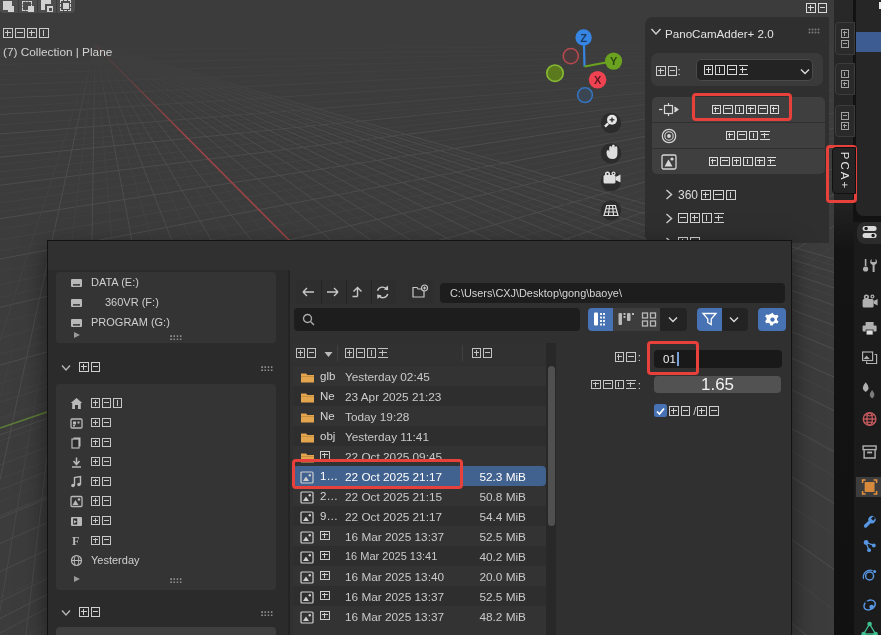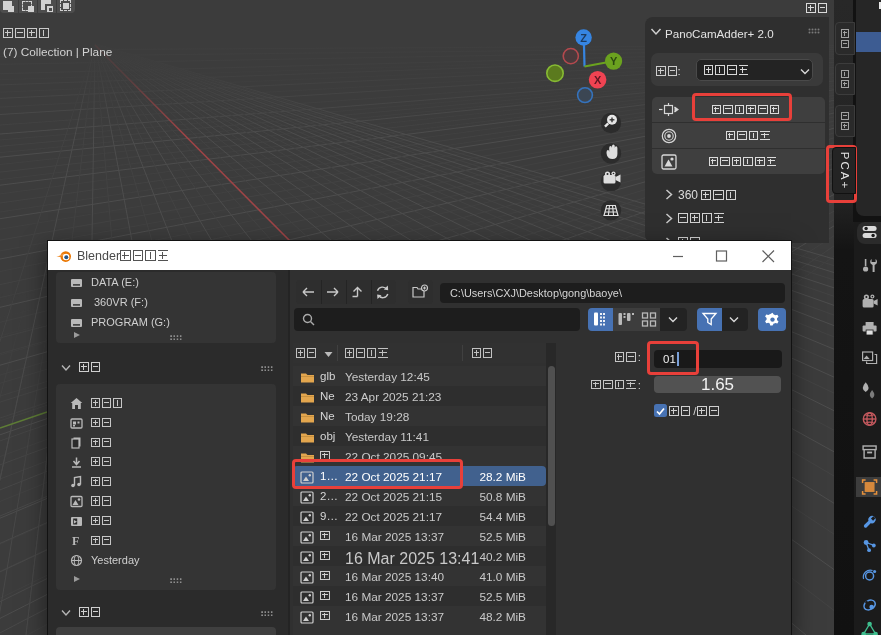--- a/index.html
+++ b/index.html
@@ -505,52 +505,37 @@
       <g transform="translate(15.6,408)" fill="none" stroke="#3fbf8f" stroke-width="1.4">
         <path d="M0 -6 L6 4 L-6 4 z"></path>
         <circle cx="0" cy="-6" r="1.6" fill="#3fbf8f"></circle>
         <circle cx="6" cy="4" r="1.6" fill="#3fbf8f"></circle>
         <circle cx="-6" cy="4" r="1.6" fill="#3fbf8f"></circle>
       </g>
     </svg>
 
 <div class="abs" style="left:48px;top:241px;width:743px;height:394px;background:#303030;box-shadow:0 0 0 1px #121212,0 8px 24px rgba(0,0,0,.55)">
 
-  <div class="abs" style="left:0;top:0;width:743px;height:29px;background:#fff">
-    <svg class="abs" style="left:8px;top:7px" width="16" height="15" viewBox="0 0 16 15">
-      <circle cx="9.7" cy="8.6" r="5.3" fill="#ea7600"></circle>
-      <path d="M0.4 8.6 C3.2 8.2 5.8 6.6 7.6 4.6 L11 6.4 C8.4 8.8 4.4 9.6 0.4 8.6 z" fill="#ea7600"></path>
-      <path d="M0.4 8.6 C3.4 8.9 6.2 8.4 8.6 7.2 L8.0 5.2 z" fill="#fff" opacity="0.25"></path>
-      <circle cx="10.1" cy="9.0" r="3.3" fill="#fff"></circle>
-          <circle cx="10.3" cy="9.2" r="2" fill="#265787"></circle>
-    </svg>
-    <div class="abs" style="left:29px;top:8px;font-size:12.5px;color:#4a4a4a">Blender<span class="z"></span><span class="z a"></span><span class="z b"></span><span class="z n"></span></div>
-    <svg class="abs" style="left:622px;top:7px" width="112" height="16" stroke="#5f5f5f" fill="none" stroke-width="1.2">
-      <line x1="3" y1="8.5" x2="13" y2="8.5"></line>
-      <rect x="46.5" y="3" width="10" height="10"></rect>
-      <path d="M92.5 2.5 L104 14 M104 2.5 L92.5 14"></path>
-    </svg>
-  </div>
 
   <div class="abs" style="left:0;top:29px;width:743px;height:365px;background:#303030;overflow:hidden">
 
     <div class="abs" style="left:0;top:0;width:240px;height:365px;background:#2b2b2b"></div>
     <div class="abs" style="left:240px;top:0;width:2px;height:365px;background:#242424"></div>
     <div id="sidebar">
           <div class="abs" style="left:8px;top:2px;width:220px;height:71px;background:#343434;border-radius:4px"></div>
           <div class="abs" style="left:22px;top:5px;width:13px;height:13px"><svg width="13" height="13" viewBox="0 0 13 13">
               <rect x="1" y="3" width="11" height="8" rx="1" fill="#b9b9b9"></rect>
               <rect x="3" y="8.2" width="7" height="1.4" fill="#2b2b2b"></rect>
             </svg></div>
           <div class="abs" style="left:43px;top:6px;font-size:11px;color:#cfcfcf">DATA (E:)</div>
           <div class="abs" style="left:22px;top:25px;width:13px;height:13px"><svg width="13" height="13" viewBox="0 0 13 13">
               <rect x="1" y="3" width="11" height="8" rx="1" fill="#b9b9b9"></rect>
               <rect x="3" y="8.2" width="7" height="1.4" fill="#2b2b2b"></rect>
             </svg></div>
-          <div class="abs" style="left:46px;top:26px;font-size:11px;color:#cfcfcf">360VR (F:)</div>
+          <div class="abs" style="left:57px;top:26px;font-size:11px;color:#cfcfcf">360VR (F:)</div>
           <div class="abs" style="left:22px;top:45px;width:13px;height:13px"><svg width="13" height="13" viewBox="0 0 13 13">
               <rect x="1" y="3" width="11" height="8" rx="1" fill="#b9b9b9"></rect>
               <rect x="3" y="8.2" width="7" height="1.4" fill="#2b2b2b"></rect>
             </svg></div>
           <div class="abs" style="left:43px;top:46px;font-size:11px;color:#cfcfcf">PROGRAM (G:)</div>
           <svg class="abs" style="left:25px;top:61px" width="8" height="8">
             <path d="M1 1 L7 4 L1 7 z" fill="#9a9a9a"></path>
           </svg>
           <div class="abs grip" style="left:121px;top:64px"></div>
           <svg class="abs" style="left:13px;top:94px" width="10" height="8">
@@ -700,21 +685,21 @@
           <div class="abs" style="left:288.5px;top:75px;width:1px;height:16px;background:#404040"></div>
           <div class="abs" style="left:297px;top:77px;font-size:11px;color:#cacaca"><span class="z "></span><span class="z a"></span><span class="z b"></span><span class="z n"></span></div>
           <div class="abs" style="left:414px;top:75px;width:1px;height:16px;background:#404040"></div>
           <div class="abs" style="left:424px;top:77px;font-size:11px;color:#cacaca"><span class="z "></span><span class="z a"></span></div>
           <div class="abs" style="left:245px;top:96px;width:253px;height:20px;background:#333333;"></div>
           <div class="abs" style="left:252px;top:99.5px"><svg width="15" height="13" viewBox="0 0 15 13">
               <path d="M1 2.5 L6 2.5 L7.5 4 L14 4 L14 11.5 L1 11.5 z" fill="#e3a64e"></path>
               <path d="M1 5.5 L14 5.5" stroke="#c8913f" stroke-width="1"></path>
             </svg></div>
           <div class="abs" style="left:272px;top:99.5px;font-size:11.5px;color:#d6d6d6">glb</div>
-          <div class="abs" style="left:297px;top:99.5px;font-size:11.8px;color:#c9c9c9">Yesterday 12:45</div>
+          <div class="abs" style="left:297px;top:99.5px;font-size:11.8px;color:#c9c9c9">Yesterday 02:45</div>
           <div class="abs" style="left:245px;top:116px;width:253px;height:20px;background:#2e2e2e;"></div>
           <div class="abs" style="left:252px;top:119.5px"><svg width="15" height="13" viewBox="0 0 15 13">
               <path d="M1 2.5 L6 2.5 L7.5 4 L14 4 L14 11.5 L1 11.5 z" fill="#e3a64e"></path>
               <path d="M1 5.5 L14 5.5" stroke="#c8913f" stroke-width="1"></path>
             </svg></div>
           <div class="abs" style="left:272px;top:119.5px;font-size:11.5px;color:#d6d6d6">Ne</div>
           <div class="abs" style="left:297px;top:119.5px;font-size:11.8px;color:#c9c9c9">23 Apr 2025 21:23</div>
           <div class="abs" style="left:245px;top:136px;width:253px;height:20px;background:#333333;"></div>
           <div class="abs" style="left:252px;top:139.5px"><svg width="15" height="13" viewBox="0 0 15 13">
               <path d="M1 2.5 L6 2.5 L7.5 4 L14 4 L14 11.5 L1 11.5 z" fill="#e3a64e"></path>
@@ -737,21 +722,21 @@
           <div class="abs" style="left:272px;top:179.5px;font-size:11.5px;color:#d6d6d6"><span class="z "></span></div>
           <div class="abs" style="left:297px;top:179.5px;font-size:11.8px;color:#c9c9c9">22 Oct 2025 09:45</div>
           <div class="abs" style="left:245px;top:196px;width:253px;height:20px;background:#41618e;border-radius:4px;"></div>
           <div class="abs" style="left:252px;top:199.5px"><svg width="14" height="13" viewBox="0 0 14 13">
               <rect x="1" y="1" width="12" height="11" rx="1" fill="none" stroke="#cfcfcf" stroke-width="1.2"></rect>
               <path d="M3 10 L6 5.5 L9 10 z" fill="#cfcfcf"></path>
               <circle cx="9.8" cy="4.2" r="1.2" fill="#cfcfcf"></circle>
             </svg></div>
           <div class="abs" style="left:272px;top:199.5px;font-size:11.5px;color:#fff">1…</div>
           <div class="abs" style="left:297px;top:199.5px;font-size:11.8px;color:#fff">22 Oct 2025 21:17</div>
-          <div class="abs" style="left:396px;top:199.5px;width:82px;text-align:right;font-size:11.8px;color:#fff">28.2 MiB</div>
+          <div class="abs" style="left:396px;top:199.5px;width:82px;text-align:right;font-size:11.8px;color:#fff">52.3 MiB</div>
           <div class="abs" style="left:245px;top:216px;width:253px;height:20px;background:#333333;"></div>
           <div class="abs" style="left:252px;top:219.5px"><svg width="14" height="13" viewBox="0 0 14 13">
               <rect x="1" y="1" width="12" height="11" rx="1" fill="none" stroke="#cfcfcf" stroke-width="1.2"></rect>
               <path d="M3 10 L6 5.5 L9 10 z" fill="#cfcfcf"></path>
               <circle cx="9.8" cy="4.2" r="1.2" fill="#cfcfcf"></circle>
             </svg></div>
           <div class="abs" style="left:272px;top:219.5px;font-size:11.5px;color:#d6d6d6">2…</div>
           <div class="abs" style="left:297px;top:219.5px;font-size:11.8px;color:#c9c9c9">22 Oct 2025 21:15</div>
           <div class="abs" style="left:396px;top:219.5px;width:82px;text-align:right;font-size:11.8px;color:#c9c9c9">50.8 MiB</div>
           <div class="abs" style="left:245px;top:236px;width:253px;height:20px;background:#2e2e2e;"></div>
@@ -772,31 +757,31 @@
           <div class="abs" style="left:272px;top:259.5px;font-size:11.5px;color:#d6d6d6"><span class="z "></span></div>
           <div class="abs" style="left:297px;top:259.5px;font-size:11.8px;color:#c9c9c9">16 Mar 2025 13:37</div>
           <div class="abs" style="left:396px;top:259.5px;width:82px;text-align:right;font-size:11.8px;color:#c9c9c9">52.5 MiB</div>
           <div class="abs" style="left:245px;top:276px;width:253px;height:20px;background:#2e2e2e;"></div>
           <div class="abs" style="left:252px;top:279.5px"><svg width="14" height="13" viewBox="0 0 14 13">
               <rect x="1" y="1" width="12" height="11" rx="1" fill="none" stroke="#cfcfcf" stroke-width="1.2"></rect>
               <path d="M3 10 L6 5.5 L9 10 z" fill="#cfcfcf"></path>
               <circle cx="9.8" cy="4.2" r="1.2" fill="#cfcfcf"></circle>
             </svg></div>
           <div class="abs" style="left:272px;top:279.5px;font-size:11.5px;color:#d6d6d6"><span class="z "></span></div>
-          <div class="abs" style="left:297px;top:279.5px;font-size:16px;color:#c9c9c9">16 Mar 2025 13:41</div>
+          <div class="abs" style="left:297px;top:279.5px;font-size:11px;color:#c9c9c9">16 Mar 2025 13:41</div>
           <div class="abs" style="left:396px;top:279.5px;width:82px;text-align:right;font-size:11.8px;color:#c9c9c9">40.2 MiB</div>
           <div class="abs" style="left:245px;top:296px;width:253px;height:20px;background:#333333;"></div>
           <div class="abs" style="left:252px;top:299.5px"><svg width="14" height="13" viewBox="0 0 14 13">
               <rect x="1" y="1" width="12" height="11" rx="1" fill="none" stroke="#cfcfcf" stroke-width="1.2"></rect>
               <path d="M3 10 L6 5.5 L9 10 z" fill="#cfcfcf"></path>
               <circle cx="9.8" cy="4.2" r="1.2" fill="#cfcfcf"></circle>
             </svg></div>
           <div class="abs" style="left:272px;top:299.5px;font-size:11.5px;color:#d6d6d6"><span class="z "></span></div>
           <div class="abs" style="left:297px;top:299.5px;font-size:11.8px;color:#c9c9c9">16 Mar 2025 13:40</div>
-          <div class="abs" style="left:396px;top:299.5px;width:82px;text-align:right;font-size:11.8px;color:#c9c9c9">41.0 MiB</div>
+          <div class="abs" style="left:396px;top:299.5px;width:82px;text-align:right;font-size:11.8px;color:#c9c9c9">20.0 MiB</div>
           <div class="abs" style="left:245px;top:316px;width:253px;height:20px;background:#2e2e2e;"></div>
           <div class="abs" style="left:252px;top:319.5px"><svg width="14" height="13" viewBox="0 0 14 13">
               <rect x="1" y="1" width="12" height="11" rx="1" fill="none" stroke="#cfcfcf" stroke-width="1.2"></rect>
               <path d="M3 10 L6 5.5 L9 10 z" fill="#cfcfcf"></path>
               <circle cx="9.8" cy="4.2" r="1.2" fill="#cfcfcf"></circle>
             </svg></div>
           <div class="abs" style="left:272px;top:319.5px;font-size:11.5px;color:#d6d6d6"><span class="z "></span></div>
           <div class="abs" style="left:297px;top:319.5px;font-size:11.8px;color:#c9c9c9">16 Mar 2025 13:37</div>
           <div class="abs" style="left:396px;top:319.5px;width:82px;text-align:right;font-size:11.8px;color:#c9c9c9">52.5 MiB</div>
           <div class="abs" style="left:245px;top:336px;width:253px;height:20px;background:#333333;"></div>

